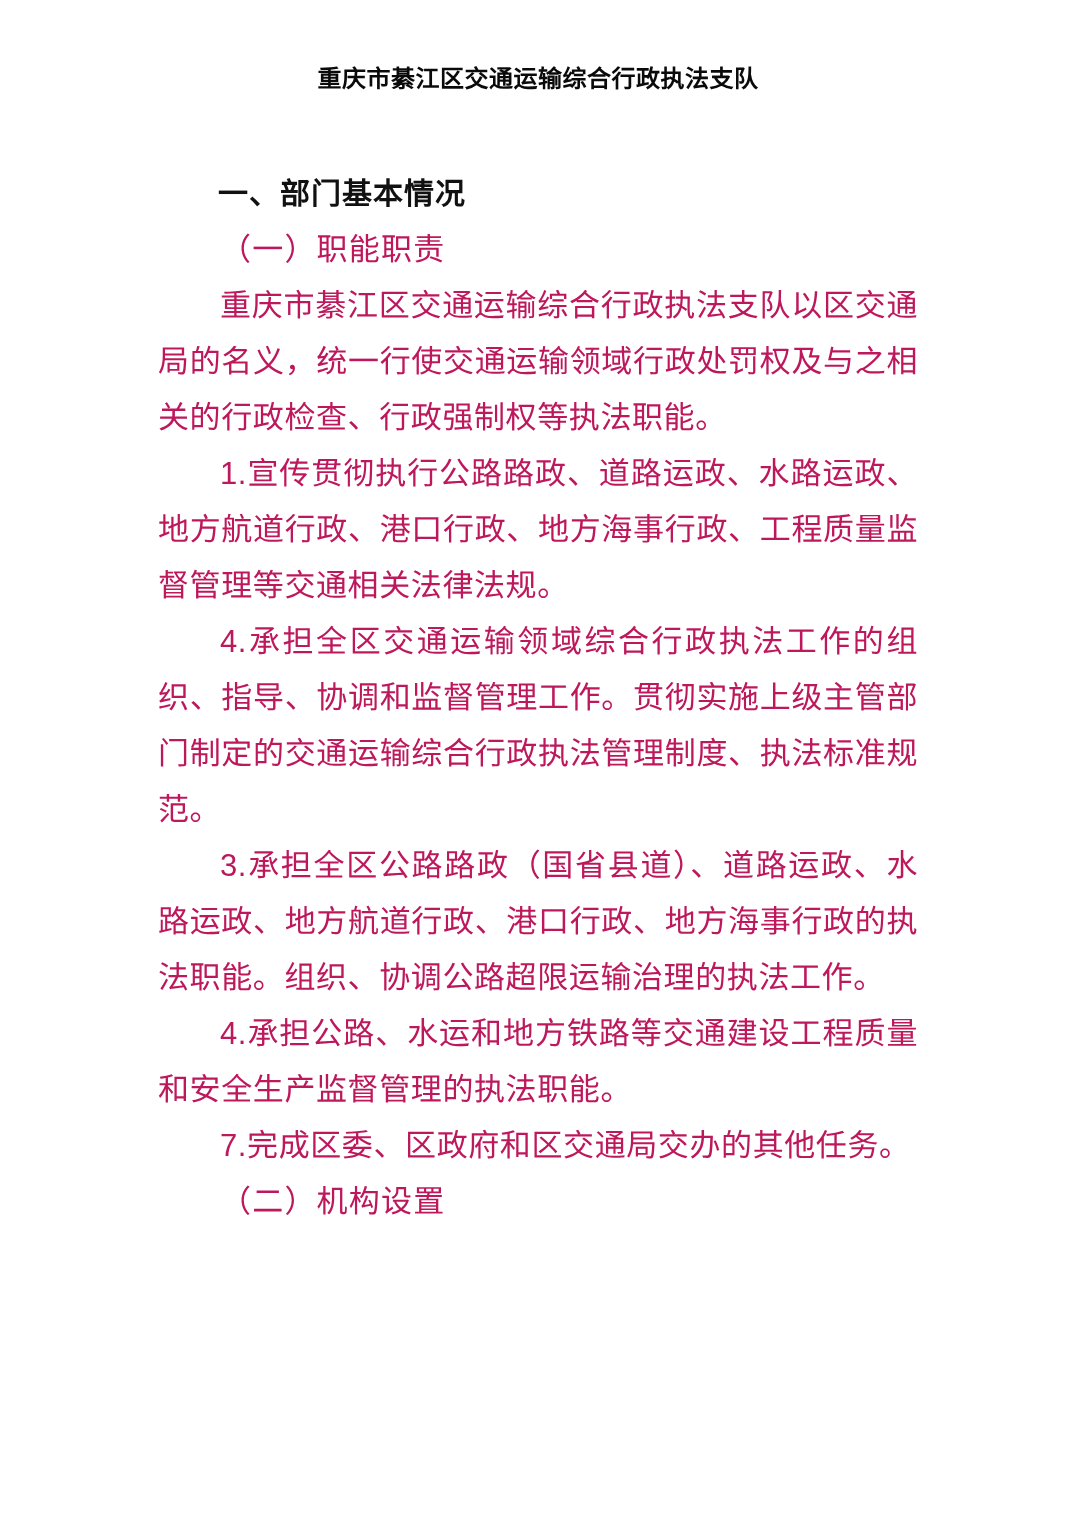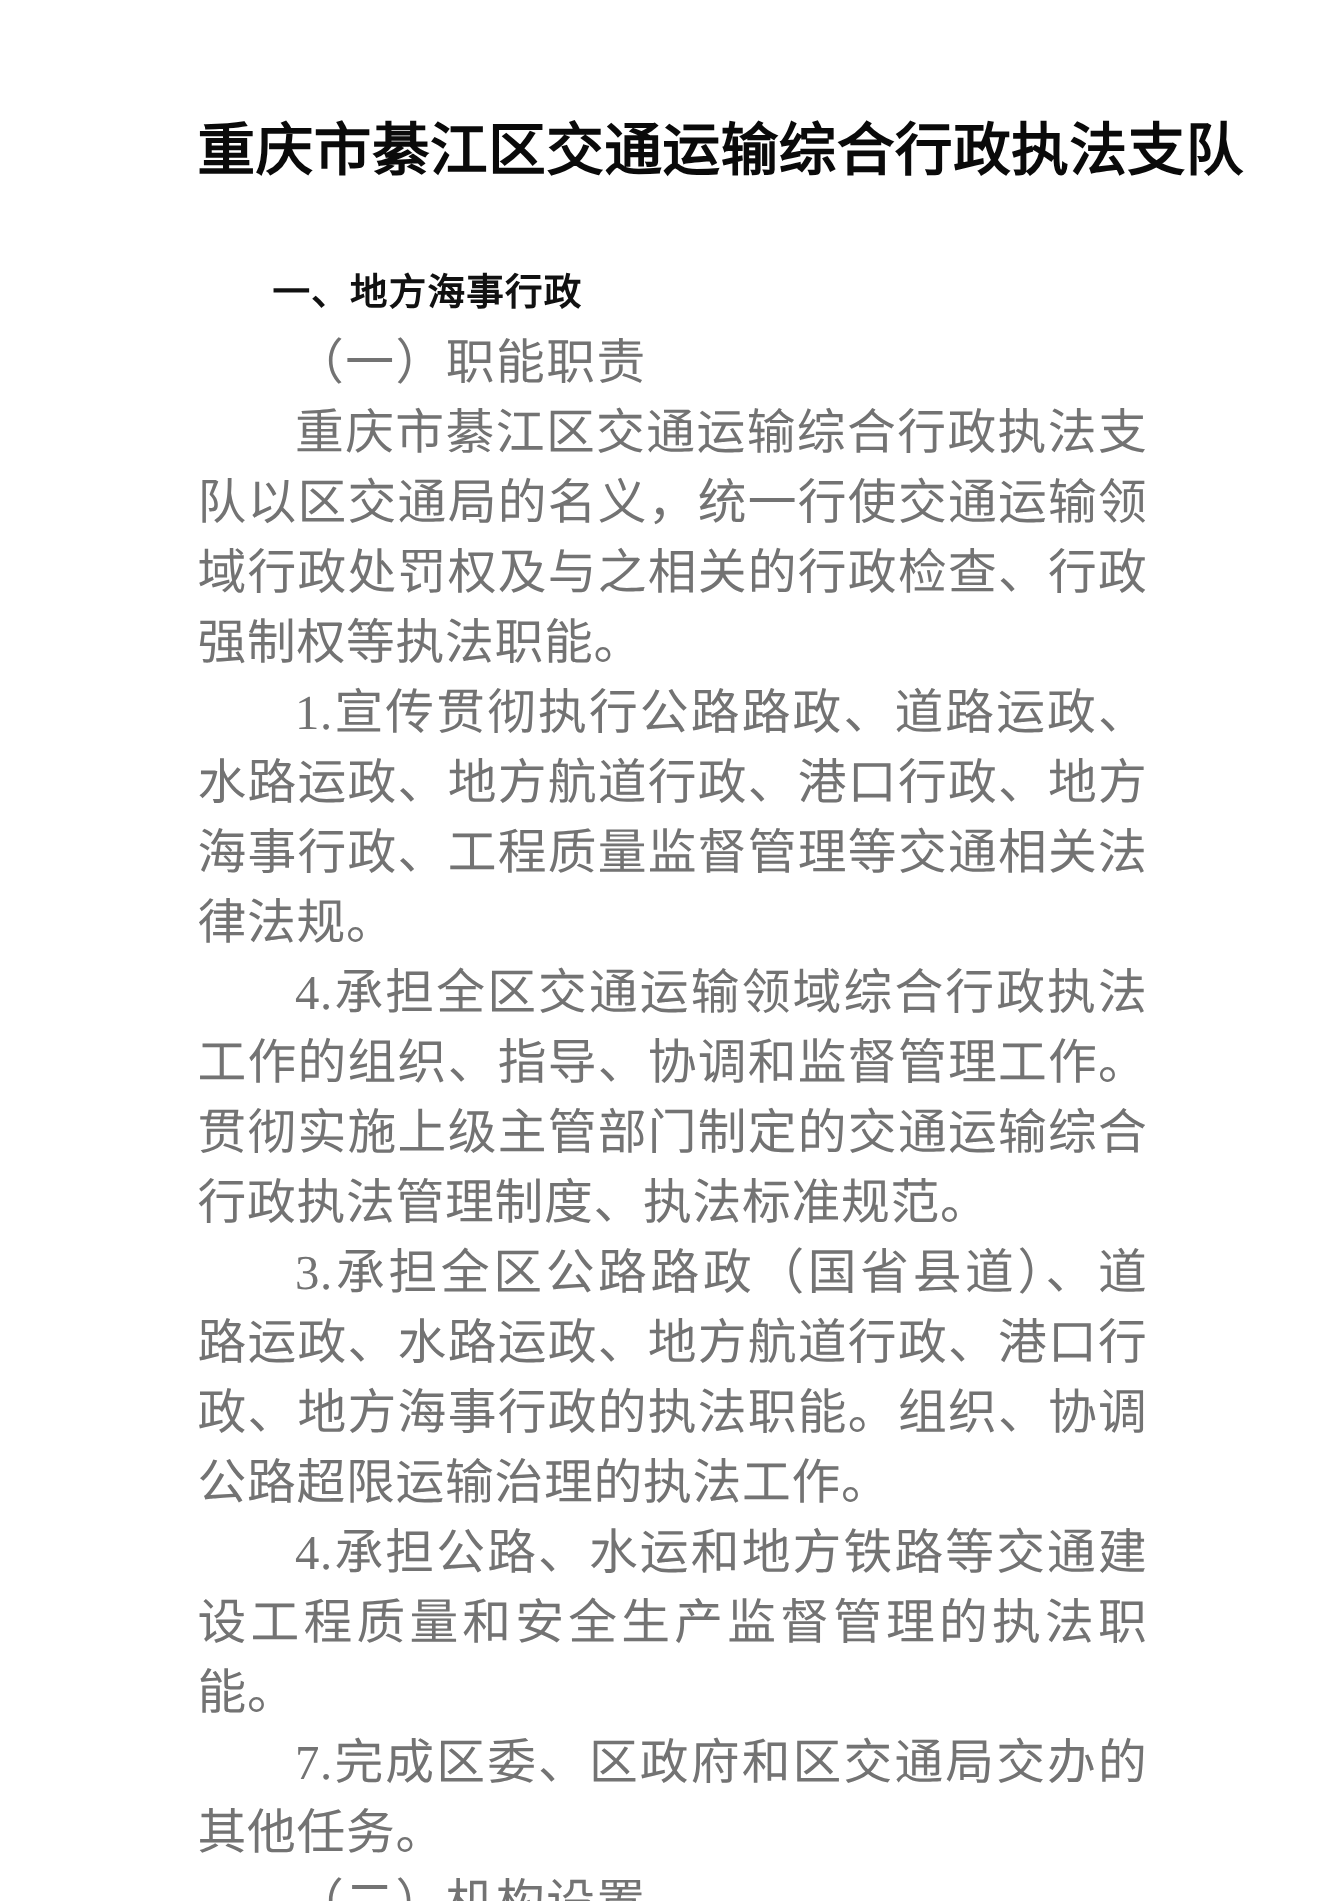--- a/index.html
+++ b/index.html
@@ -23,25 +23,25 @@
   .content {
     position: absolute;
     left: 158px;
     top: 0;
     width: 760px;
   }
 
   
   .doc-title {
     margin: 0;
-    padding-top: 92px;
+    padding-top: 51px;
     text-align: center;
     font-family: "Liberation Serif", "DejaVu Serif", serif;
     font-weight: 700;
-    font-size: 46px;
+    font-size: 24px;
     line-height: 57px;
     letter-spacing: 0.5px;
     color: #0a0a0a;
   }
   .doc-title .title-line {
     display: block;
     white-space: nowrap;
   }
   .doc-title .title-line-2 {
     letter-spacing: 1px;
@@ -56,25 +56,25 @@
     font-weight: 700;
     font-size: 30px;
     line-height: 56px;
     letter-spacing: 1px;
     color: #111111;
   }
 
   
   .body-text {
     margin: 0;
-    font-family: Liberation Serif, serif;
-    font-size: 39px;
+    font-family: Liberation Sans, sans-serif;
+    font-size: 31px;
     line-height: 56px;
     letter-spacing: 0.6px;
-    color: #737373;
+    color: #be185d;
     text-align: justify;
     text-justify: inter-ideograph;
     text-indent: 2em;
     font-weight: 400;
   }
 
   .body-text.h2-section {
     text-indent: 2em;
     letter-spacing: 1.2px;
   }
@@ -86,21 +86,21 @@
 </head>
 <body>
 
 <div class="page">
   <div class="content">
 
     <h1 class="doc-title">
       <span class="title-line title-line-1">重庆市綦江区交通运输综合行政执法支队</span>
     </h1>
 
-    <h2 class="h1-section">一、地方海事行政</h2>
+    <h2 class="h1-section">一、部门基本情况</h2>
 
     <p class="body-text h2-section">（一）职能职责</p>
 
     <p class="body-text">重庆市綦江区交通运输综合行政执法支队以区交通局的名义，统一行使交通运输领域行政处罚权及与之相关的行政检查、行政强制权等执法职能。</p>
 
     <p class="body-text list-item">1.宣传贯彻执行公路路政、道路运政、水路运政、地方航道行政、港口行政、地方海事行政、工程质量监督管理等交通相关法律法规。</p>
 
     <p class="body-text list-item">4.承担全区交通运输领域综合行政执法工作的组织、指导、协调和监督管理工作。贯彻实施上级主管部门制定的交通运输综合行政执法管理制度、执法标准规范。</p>
 
     <p class="body-text list-item">3.承担全区公路路政（国省县道）、道路运政、水路运政、地方航道行政、港口行政、地方海事行政的执法职能。组织、协调公路超限运输治理的执法工作。</p>

